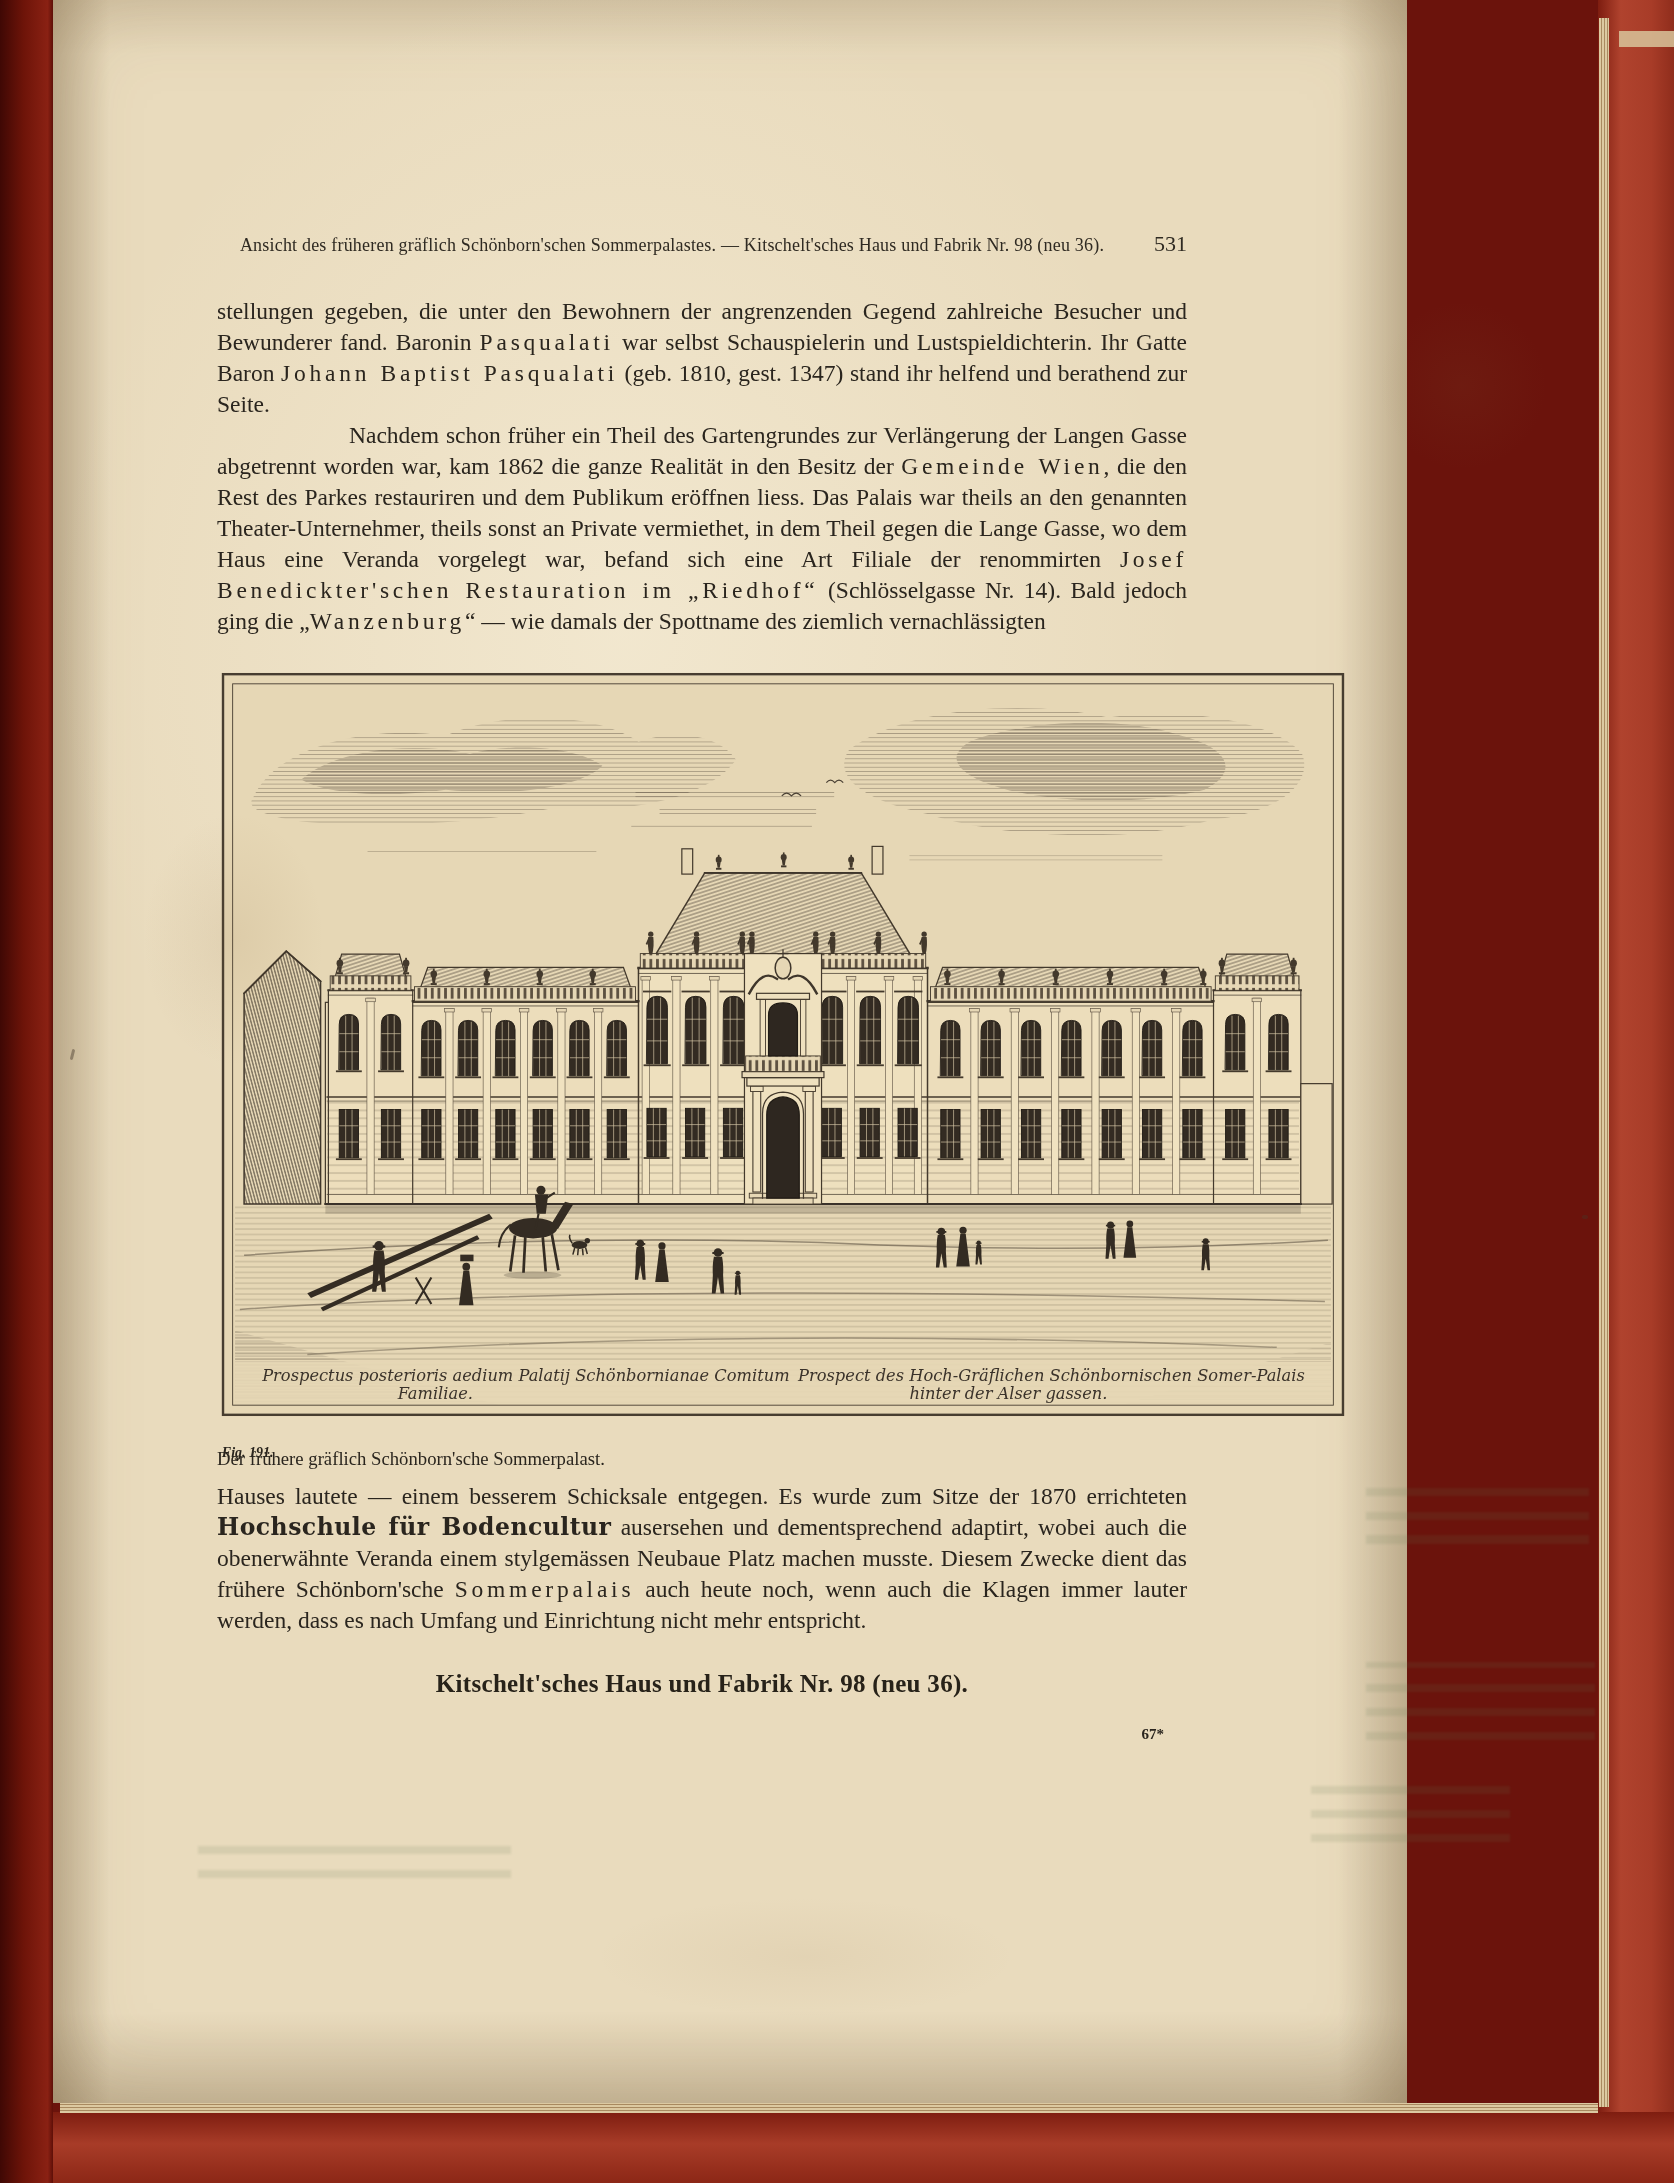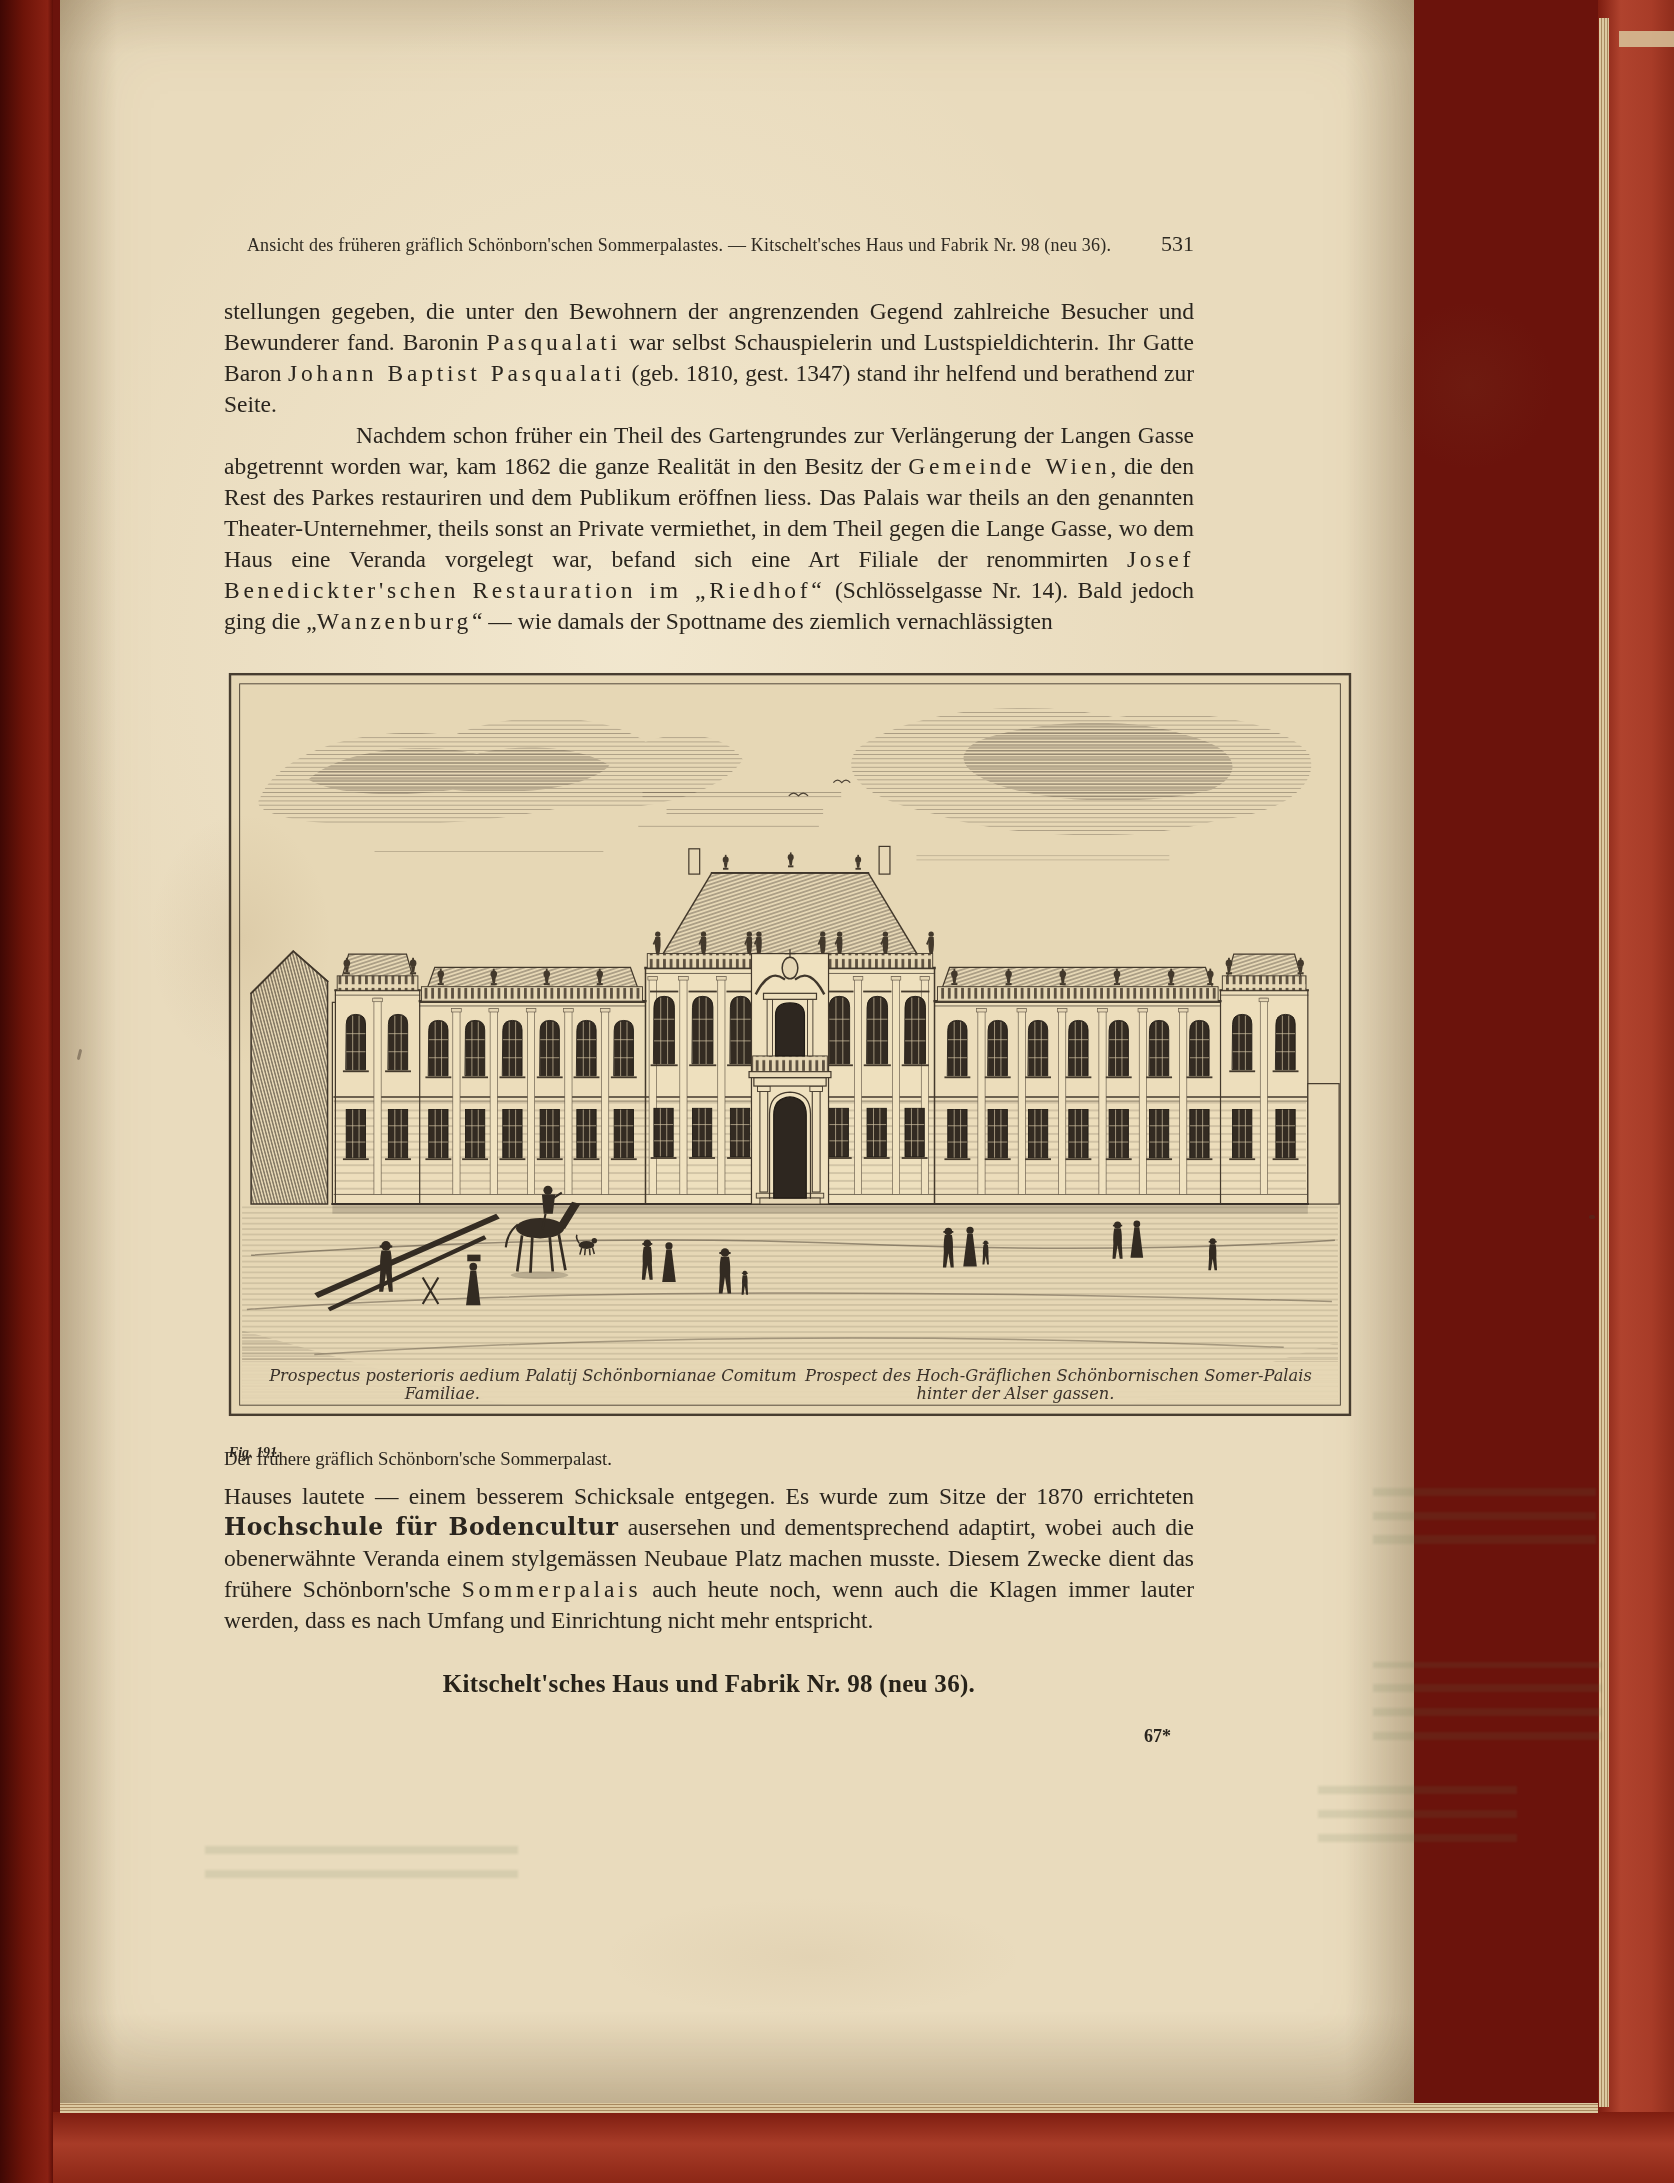--- a/index.html
+++ b/index.html
@@ -10,21 +10,21 @@
     background:linear-gradient(90deg,#3f0804,#6e1409 45%,#8a2113 90%,#5e0f08);}
   .red-right{position:absolute;right:0;top:0;width:76px;height:100%;z-index:1;
     background:linear-gradient(90deg,#7e1d10,#b0432e 30%,#a83c28 70%,#8f2d1c);}
   .red-bottom{position:absolute;left:53px;top:2112px;height:71px;right:0;z-index:1;
     background:linear-gradient(0deg,#8c2716,#a83c28 55%,#7e1d10);}
   .edges-right{position:absolute;left:1599px;top:18px;width:10.2px;height:2089px;z-index:2;
     background:repeating-linear-gradient(90deg,#dcc9a1 0 1.8px,#a8895f 1.8px 3px);}
   .edges-bottom{position:absolute;left:60px;top:2103px;height:9.6px;width:1538px;z-index:2;
     background:repeating-linear-gradient(0deg,#dcc9a1 0 1.8px,#a8895f 1.8px 3px);}
   .notch{position:absolute;right:0;top:31px;width:55px;height:15.7px;z-index:3;background:#d8c49b;opacity:.85;}
-  .page{position:absolute;left:60px;top:0;width:1354px;height:2103px;z-index:3;
+  .page{position:absolute;left:53px;top:0;width:1354px;height:2103px;z-index:3;
     padding:232px 220px 0 164px;color:#2a251e;
     background:
       radial-gradient(60% 45% at 42% 30%, rgba(250,243,224,.5), rgba(250,243,224,0) 70%),
       linear-gradient(90deg, rgba(96,72,40,.28), rgba(96,72,40,0) 57px),
       linear-gradient(270deg, rgba(96,72,40,.25), rgba(96,72,40,0) 69px),
       linear-gradient(0deg, rgba(96,72,40,.22), rgba(96,72,40,0) 90px),
       linear-gradient(180deg, rgba(96,72,40,.10), rgba(96,72,40,0) 54px),
       #e9dbbd;
     box-shadow: inset 0 0 90px rgba(120,90,50,.22);}
   .running-head{display:flex;align-items:baseline;line-height:24px;margin-bottom:39px;color:#2f2a22;}
@@ -35,21 +35,21 @@
   .sperr{letter-spacing:.16em;}
   .fraktur{font-weight:bold;font-family:"DejaVu Serif",serif;letter-spacing:.02em;}
   figure.plate{display:block;width:1132px;margin:31px auto 0;}
   figure.plate svg{display:block}
   .plate-cap{font-family:"DejaVu Serif",serif;font-style:italic;font-size:27px;fill:#3a322a;}
   .fig-row{position:relative;height:29px;margin-top:23px;}
   .fig-label{position:absolute;left:4.8px;top:1.2px;font-weight:bold;font-style:italic;font-size:14px;}
   .fig-caption{display:block;text-align:left;font-size:18.7px;padding-top:3.6px;}
   .bodytext.mid{margin-top:8px;}
   .section-heading{margin:34px 0 28px;text-align:center;font-size:25px;font-weight:bold;letter-spacing:0.3px;color:#272219;}
-  .signature{margin-top:5px;text-align:right;padding-right:23px;font-weight:bold;font-size:18px;}
+  .signature{margin-top:5px;text-align:right;padding-right:23px;font-weight:bold;font-size:15px;}
   .show-through{position:absolute;opacity:.5;filter:blur(1.2px);pointer-events:none;
     background:repeating-linear-gradient(0deg, transparent 0 6px, rgba(98,118,80,.28) 6px 14.5px, transparent 14.5px 24px);}
   .st-a{left:1313px;top:1478px;width:223px;height:72px;}
   .st-b{left:1313px;top:1662px;width:229px;height:84px;}
   .st-c{left:1258px;top:1776px;width:199px;height:72px;}
   .st-d{left:145px;top:1830px;width:313px;height:54px;}
   .stain{position:absolute;pointer-events:none;}
   .s1{left:90px;top:813px;width:181px;height:253px;background:radial-gradient(closest-side,rgba(140,105,60,.10),transparent);}
   .s2{left:1325px;top:301px;width:169px;height:169px;background:radial-gradient(closest-side,rgba(140,105,60,.09),transparent);}
   .s3{left:542px;top:1897px;width:421px;height:120px;background:radial-gradient(closest-side,rgba(140,105,60,.07),transparent);}

